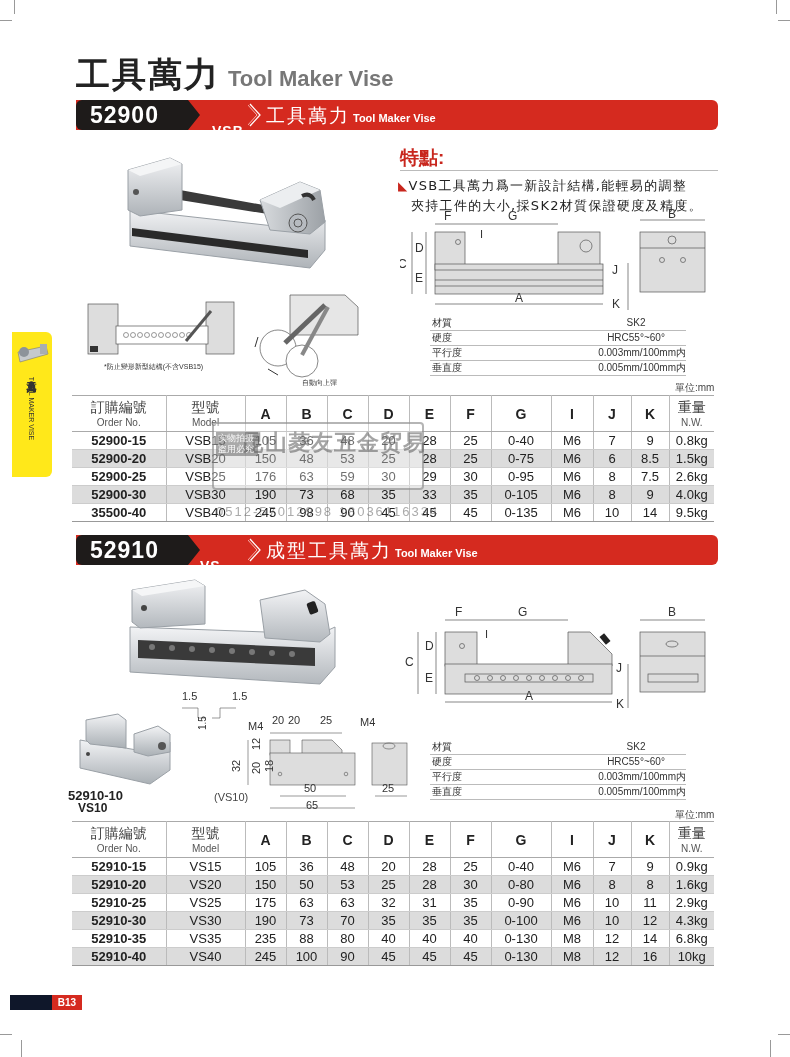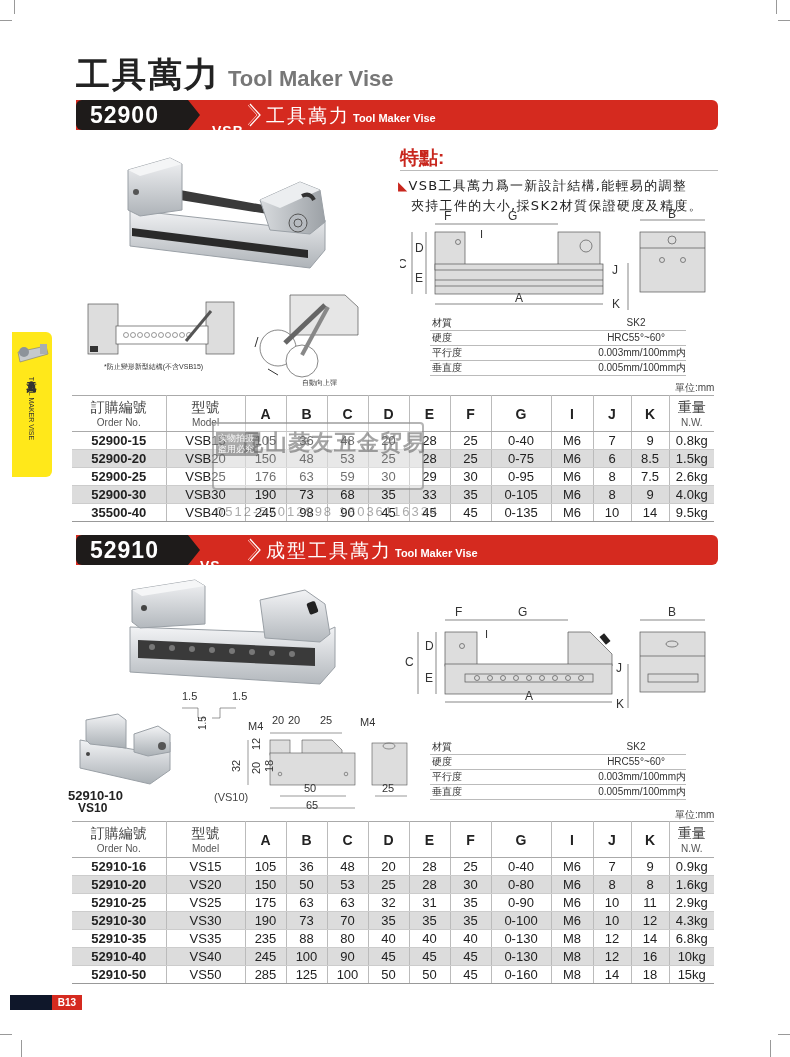--- a/index.html
+++ b/index.html
@@ -561,21 +561,21 @@
       <th>J</th>
       <th>K</th>
       <th>
           <span class="zh">重量</span>
           <span class="sub">N.W.</span>
         </th>
     </tr>
   </thead>
   <tbody>
       <tr>
-        <td class="order">52910-16</td>
+        <td class="order">52910-15</td>
         <td>VS15</td>
         <td>105</td>
         <td>36</td>
         <td>48</td>
         <td>20</td>
         <td>28</td>
         <td>25</td>
         <td>0-40</td>
         <td>M6</td>
         <td>7</td>
@@ -650,33 +650,18 @@
         <td>90</td>
         <td>45</td>
         <td>45</td>
         <td>45</td>
         <td>0-130</td>
         <td>M8</td>
         <td>12</td>
         <td>16</td>
         <td>10kg</td>
       </tr>
-      <tr>
-        <td class="order">52910-50</td>
-        <td>VS50</td>
-        <td>285</td>
-        <td>125</td>
-        <td>100</td>
-        <td>50</td>
-        <td>50</td>
-        <td>45</td>
-        <td>0-160</td>
-        <td>M8</td>
-        <td>14</td>
-        <td>18</td>
-        <td>15kg</td>
-      </tr>
     </tbody>
 </table>
 
 <div class="abs pagenum">
   <div class="num">B13</div>
 </div>
 
 </body></html>

